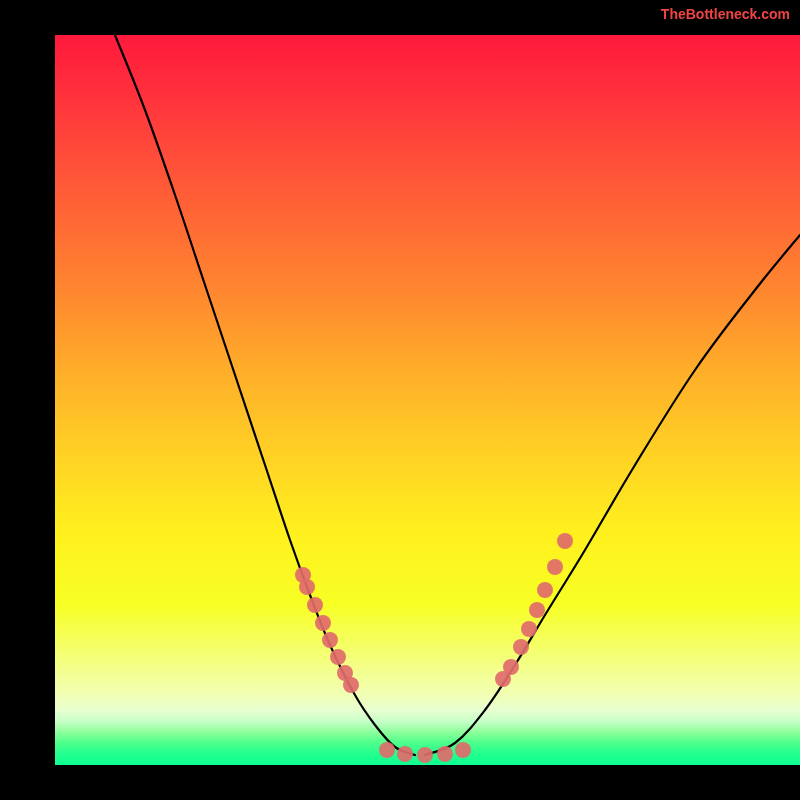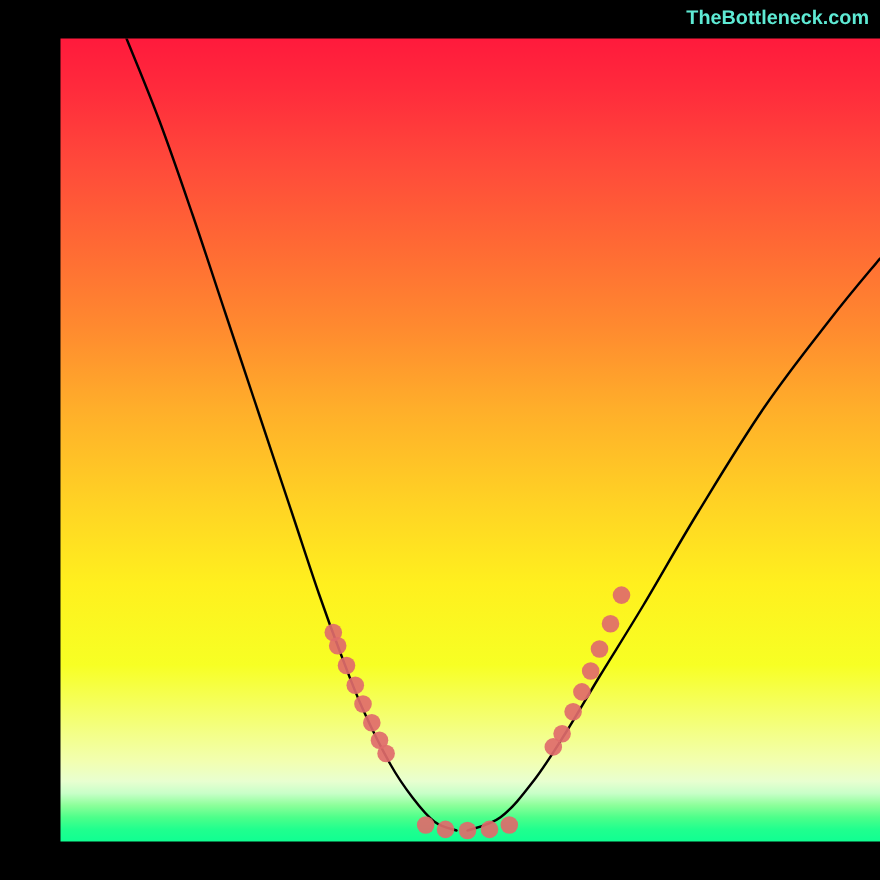--- a/index.html
+++ b/index.html
@@ -41,23 +41,23 @@
       #8cff9a 95.5%,
       #4dff8a 97%,
       #20ff8e 98.5%,
       #10ff92 100%
     );
   }
   .watermark {
     position: absolute;
     top: 6px;
     right: 10px;
-    font-size: 18px;
+    font-size: 14px;
     font-weight: 600;
-    color: #5eead4;
+    color: #ef4444;
     letter-spacing: 0px;
     user-select: none;
   }
   svg.curves {
     position: absolute;
     left: 0;
     top: 0;
   }
   .curve {
     fill: none;

